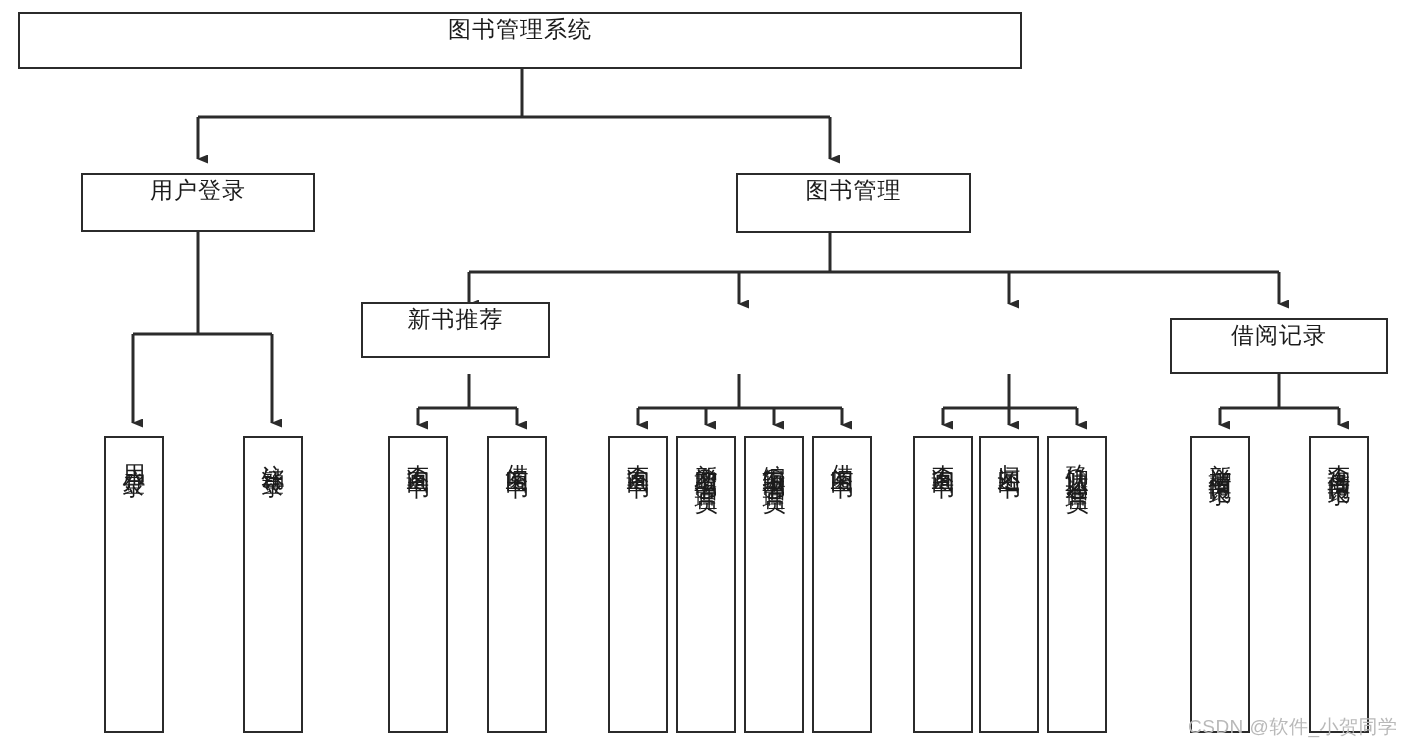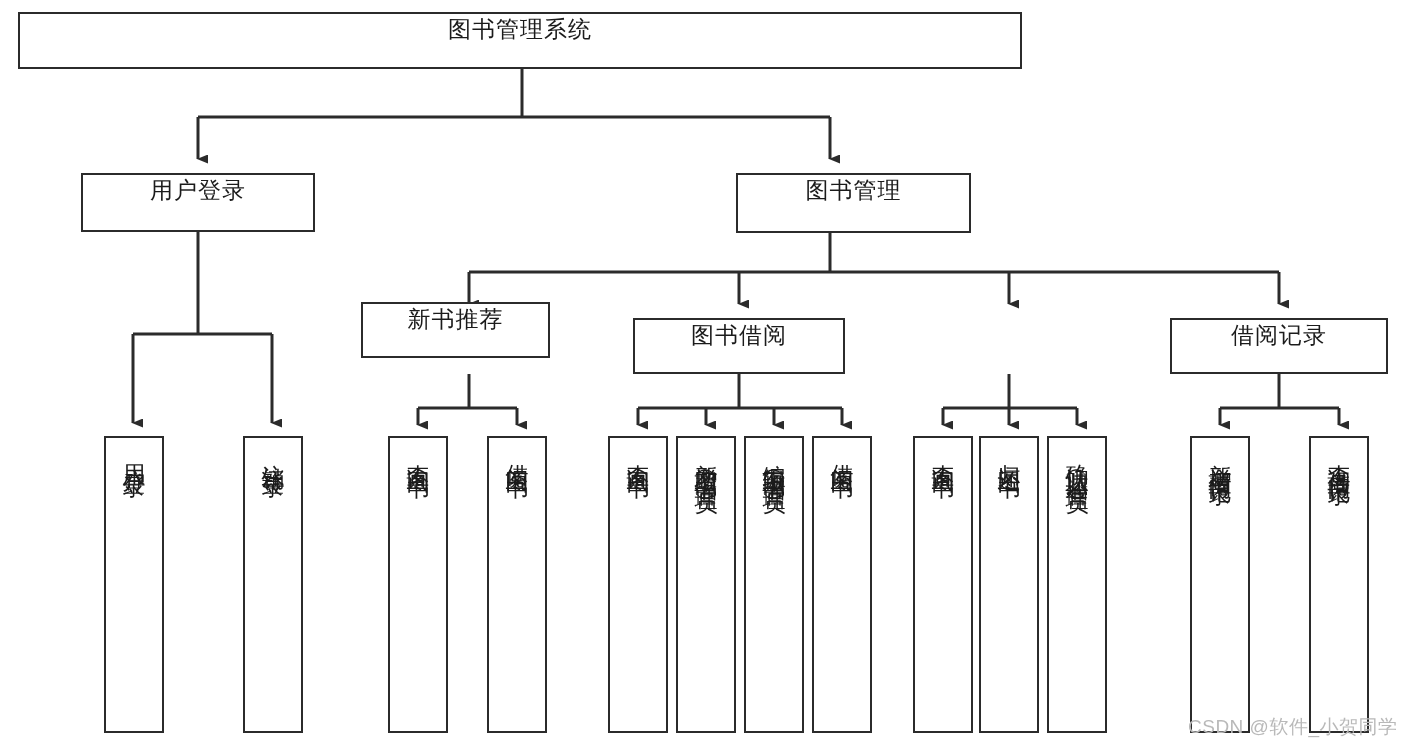--- a/index.html
+++ b/index.html
@@ -127,23 +127,20 @@
   <div class="node h" style="left:81px; top:173px; width:234px; height:59px;">
     <span>用户登录</span>
   </div>
   <div class="node h" style="left:712px; top:173px; width:235px; height:60px;margin-left:24px;">
     <span>图书管理</span>
   </div>
 
   <div class="node h" style="left:361px; top:302px; width:189px; height:56px;">
     <span>新书推荐</span>
   </div>
-  <div class="node h" style="left:633px; top:318px; width:212px; height:56px;">
-    <span>图书借阅</span>
-  </div>
   <div class="node h" style="left:1170px; top:318px; width:218px; height:56px;">
     <span>借阅记录</span>
   </div>
 
   <div class="node v" style="left:104px; top:436px; width:60px; height:297px;">
     <span class="vtext">用户登录</span>
   </div>
   <div class="node v" style="left:243px; top:436px; width:60px; height:297px;">
     <span class="vtext">注销登录</span>
   </div>

